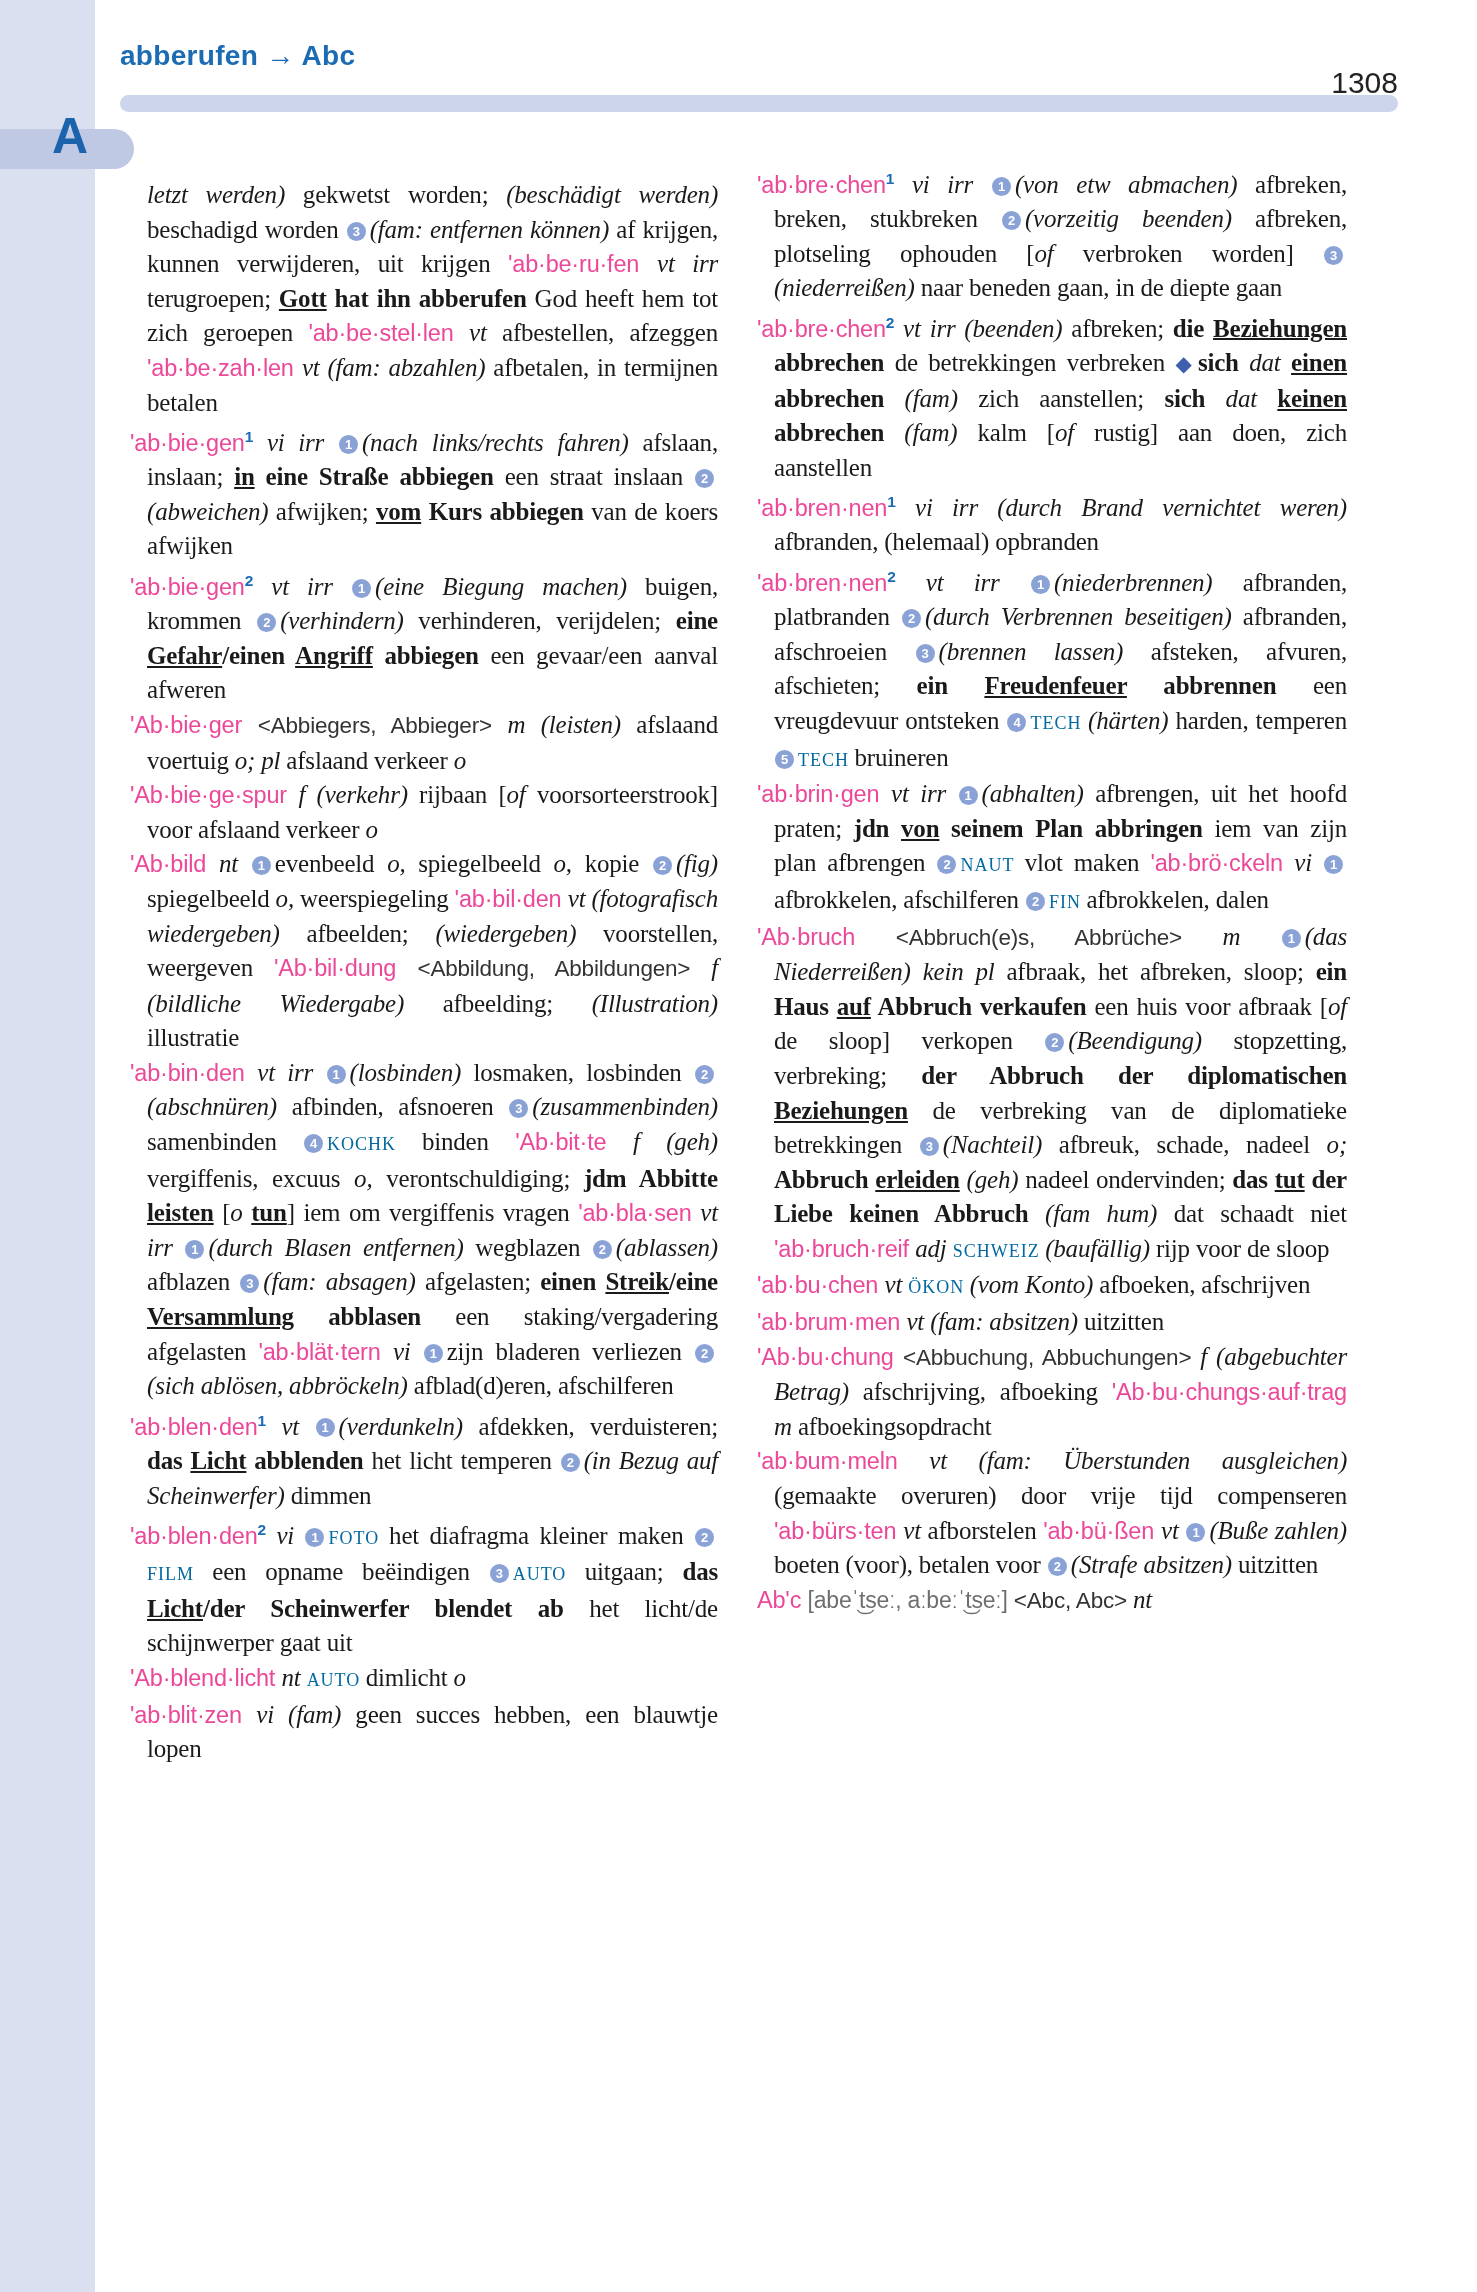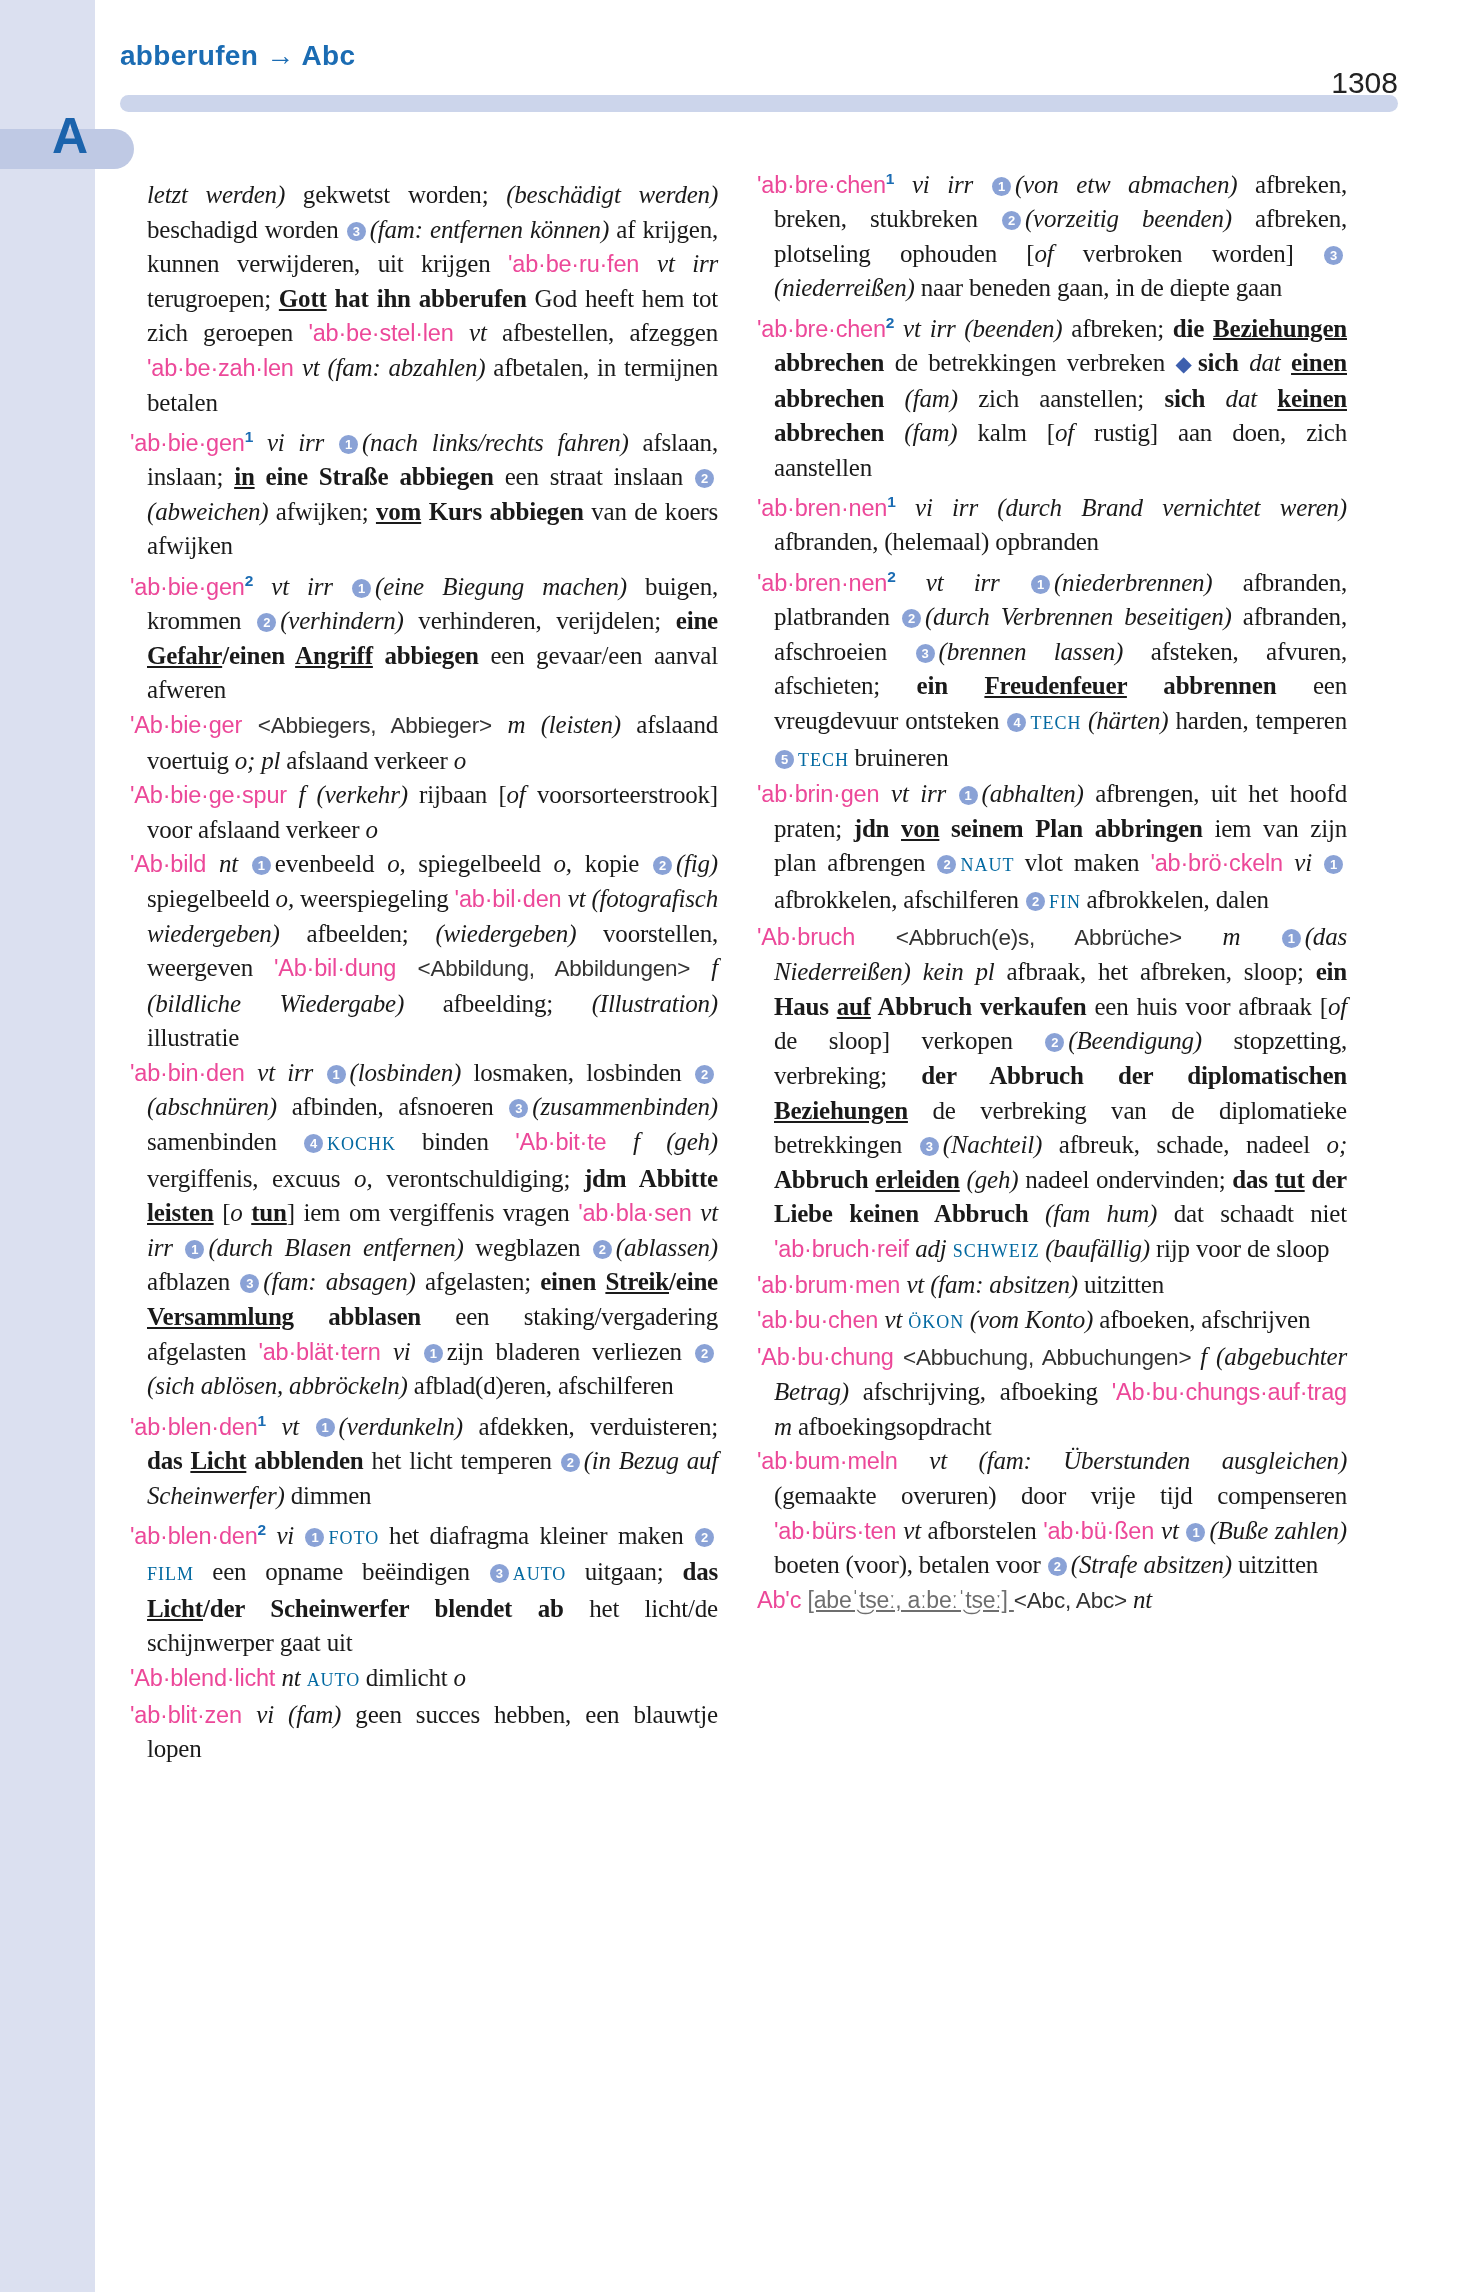--- a/index.html
+++ b/index.html
@@ -28,21 +28,21 @@
   
   .hw{font-family:"Liberation Sans",sans-serif;font-weight:normal;color:#ec4899;font-size:0.94em;}
   .sup{font-family:"Liberation Sans",sans-serif;font-weight:bold;color:#1b6cb3;
        font-size:0.62em;vertical-align:0.55em;}
   .i{font-style:italic;}
   .b{font-weight:bold;}
   .bu{font-weight:bold;text-decoration:underline;}
   .p{}
   .lbl{font-size:0.72em;letter-spacing:1px;color:#0369a1;}
   .ang{font-family:"Liberation Sans",sans-serif;font-size:0.9em;color:#333;}
-  .phon{font-family:"Liberation Sans",sans-serif;font-size:0.92em;color:#6e6e6e;text-decoration:underline;}
+  .phon{font-family:"Liberation Sans",sans-serif;font-size:0.92em;color:#6e6e6e;}
   .dia{color:#3d5fae;font-size:0.85em;margin-right:2px;}
   .num{display:inline-block;width:19px;height:19px;border-radius:50%;background:#8aa2d6;
        color:#fff;font-family:"Liberation Sans",sans-serif;font-size:13px;font-weight:bold;
        line-height:19px;text-align:center;text-indent:0;vertical-align:2px;
        margin:0 4px 0 1px;}
 </style>
 </head>
 <body>
 
 <div class="page">
@@ -68,19 +68,19 @@
       <p class="e"><span class="hw">'Ab·blend·licht </span><span class="i">nt </span><span class="lbl">AUTO </span><span class="p">dimlicht </span><span class="i">o</span></p>
       <p class="e"><span class="hw">'ab·blit·zen </span><span class="i">vi (fam) </span><span class="p">geen succes hebben, een blauwtje lopen</span></p>
     </div>
   <div class="col colR">
       <p class="e"><span class="hw">'ab·bre·chen</span><span class="sup">1</span><span class="i"> vi irr </span><span class="num">1</span><span class="i">(von etw abmachen) </span><span class="p">afbreken, breken, stukbreken </span><span class="num">2</span><span class="i">(vorzeitig beenden) </span><span class="p">afbreken, plotseling ophouden [</span><span class="i">of</span><span class="p"> verbroken worden] </span><span class="num">3</span><span class="i">(niederreißen) </span><span class="p">naar beneden gaan, in de diepte gaan</span></p>
       <p class="e"><span class="hw">'ab·bre·chen</span><span class="sup">2</span><span class="i"> vt irr (beenden) </span><span class="p">afbreken; </span><span class="b">die </span><span class="bu">Beziehungen</span><span class="b"> abbrechen </span><span class="p">de betrekkingen verbreken </span><span class="dia">◆</span><span class="b">sich </span><span class="i">dat </span><span class="bu">einen</span><span class="b"> abbrechen </span><span class="i">(fam) </span><span class="p">zich aanstellen; </span><span class="b">sich </span><span class="i">dat </span><span class="bu">keinen</span><span class="b"> abbrechen </span><span class="i">(fam) </span><span class="p">kalm [</span><span class="i">of</span><span class="p"> rustig] aan doen, zich aanstellen</span></p>
       <p class="e"><span class="hw">'ab·bren·nen</span><span class="sup">1</span><span class="i"> vi irr (durch Brand vernichtet weren) </span><span class="p">afbranden, (helemaal) opbranden</span></p>
       <p class="e"><span class="hw">'ab·bren·nen</span><span class="sup">2</span><span class="i"> vt irr </span><span class="num">1</span><span class="i">(niederbrennen) </span><span class="p">afbranden, platbranden </span><span class="num">2</span><span class="i">(durch Verbrennen beseitigen) </span><span class="p">afbranden, afschroeien </span><span class="num">3</span><span class="i">(brennen lassen) </span><span class="p">afsteken, afvuren, afschieten; </span><span class="b">ein </span><span class="bu">Freudenfeuer</span><span class="b"> abbrennen </span><span class="p">een vreugdevuur ontsteken </span><span class="num">4</span><span class="lbl">TECH </span><span class="i">(härten) </span><span class="p">harden, temperen </span><span class="num">5</span><span class="lbl">TECH </span><span class="p">bruineren</span></p>
       <p class="e"><span class="hw">'ab·brin·gen </span><span class="i">vt irr </span><span class="num">1</span><span class="i">(abhalten) </span><span class="p">afbrengen, uit het hoofd praten; </span><span class="b">jdn </span><span class="bu">von</span><span class="b"> seinem Plan abbringen </span><span class="p">iem van zijn plan afbrengen </span><span class="num">2</span><span class="lbl">NAUT </span><span class="p">vlot maken </span><span class="hw">'ab·brö·ckeln </span><span class="i">vi </span><span class="num">1</span><span class="p">afbrokkelen, afschilferen </span><span class="num">2</span><span class="lbl">FIN </span><span class="p">afbrokkelen, dalen</span></p>
       <p class="e"><span class="hw">'Ab·bruch </span><span class="ang">&lt;Abbruch(e)s, Abbrüche&gt; </span><span class="i">m </span><span class="num">1</span><span class="i">(das Niederreißen) kein pl </span><span class="p">afbraak, het afbreken, sloop; </span><span class="b">ein Haus </span><span class="bu">auf</span><span class="b"> Abbruch verkaufen </span><span class="p">een huis voor afbraak [</span><span class="i">of</span><span class="p"> de sloop] verkopen </span><span class="num">2</span><span class="i">(Beendigung) </span><span class="p">stopzetting, verbreking; </span><span class="b">der Abbruch der diplomatischen </span><span class="bu">Beziehungen</span><span class="p"> de verbreking van de diplomatieke betrekkingen </span><span class="num">3</span><span class="i">(Nachteil) </span><span class="p">afbreuk, schade, nadeel </span><span class="i">o; </span><span class="b">Abbruch </span><span class="bu">erleiden</span><span class="i"> (geh) </span><span class="p">nadeel ondervinden; </span><span class="b">das </span><span class="bu">tut</span><span class="b"> der Liebe keinen Abbruch </span><span class="i">(fam hum) </span><span class="p">dat schaadt niet </span><span class="hw">'ab·bruch·reif </span><span class="i">adj </span><span class="lbl">SCHWEIZ </span><span class="i">(baufällig) </span><span class="p">rijp voor de sloop</span></p>
+      <p class="e"><span class="hw">'ab·bu·chen </span><span class="i">vt </span><span class="lbl">ÖKON </span><span class="i">(vom Konto) </span><span class="p">afboeken, afschrijven</span></p>
       <p class="e"><span class="hw">'ab·brum·men </span><span class="i">vt (fam: absitzen) </span><span class="p">uitzitten</span></p>
-      <p class="e"><span class="hw">'ab·bu·chen </span><span class="i">vt </span><span class="lbl">ÖKON </span><span class="i">(vom Konto) </span><span class="p">afboeken, afschrijven</span></p>
       <p class="e"><span class="hw">'Ab·bu·chung </span><span class="ang">&lt;Abbuchung, Abbuchungen&gt; </span><span class="i">f (abgebuchter Betrag) </span><span class="p">afschrijving, afboeking </span><span class="hw">'Ab·bu·chungs·auf·trag </span><span class="i">m </span><span class="p">afboekingsopdracht</span></p>
       <p class="e"><span class="hw">'ab·bum·meln </span><span class="i">vt (fam: Überstunden ausgleichen) </span><span class="p">(gemaakte overuren) door vrije tijd compenseren </span><span class="hw">'ab·bürs·ten </span><span class="i">vt </span><span class="p">afborstelen </span><span class="hw">'ab·bü·ßen </span><span class="i">vt </span><span class="num">1</span><span class="i">(Buße zahlen) </span><span class="p">boeten (voor), betalen voor </span><span class="num">2</span><span class="i">(Strafe absitzen) </span><span class="p">uitzitten</span></p>
       <p class="e"><span class="hw">Ab'c </span><span class="phon">[abeˈt͜seː, aːbeːˈt͜seː] </span><span class="ang">&lt;Abc, Abc&gt; </span><span class="i">nt</span></p>
     </div>
 </div>
 
 </body></html>

